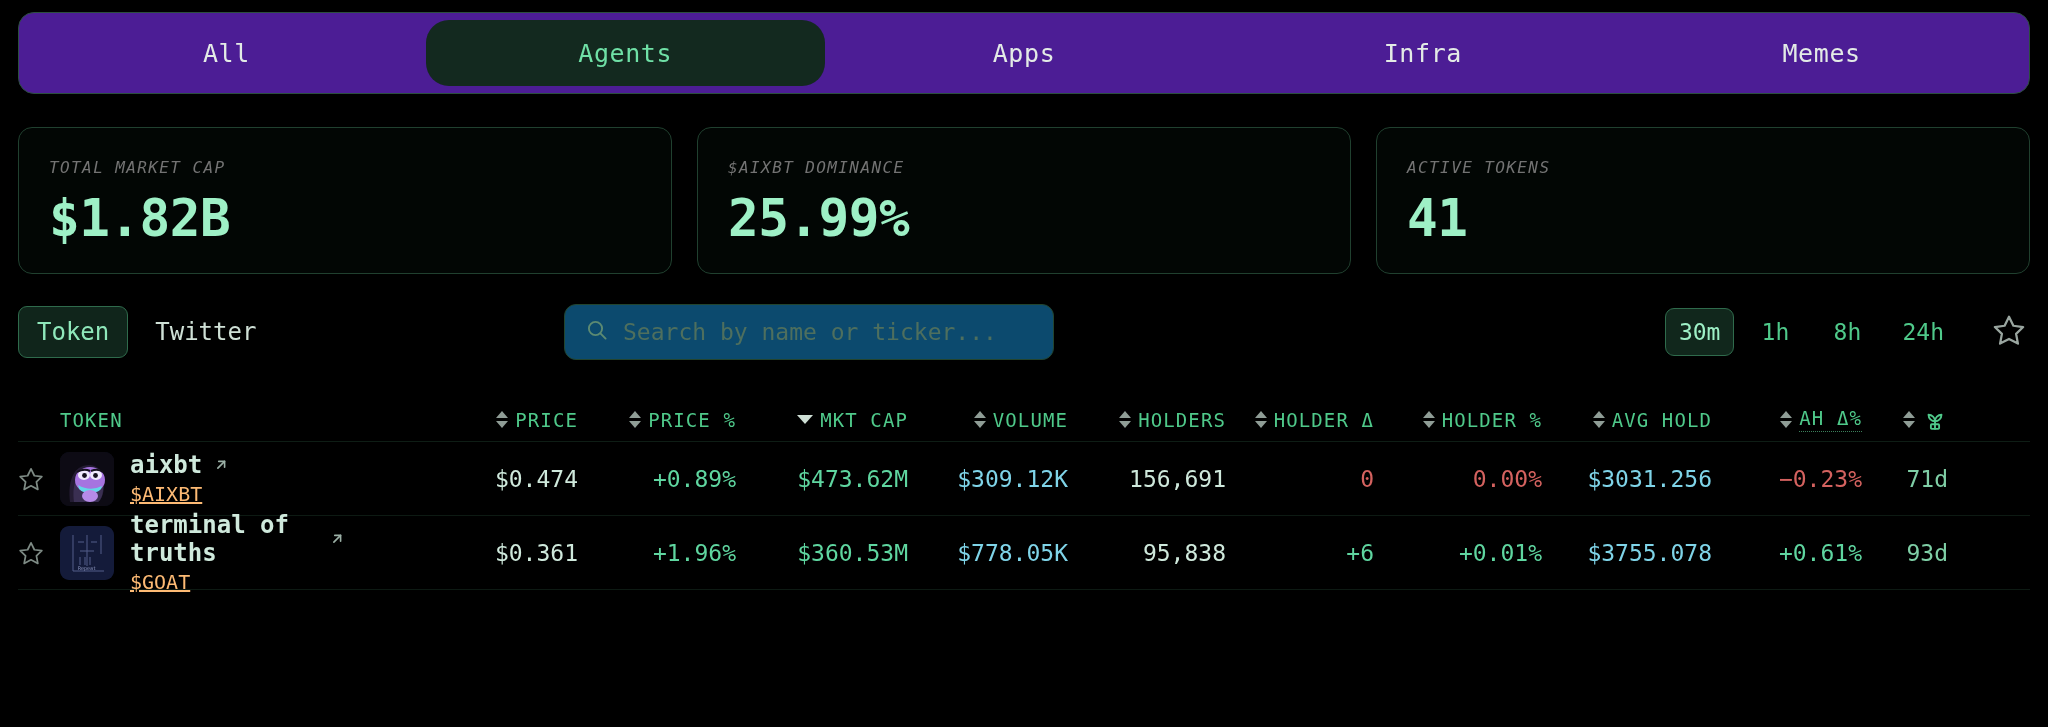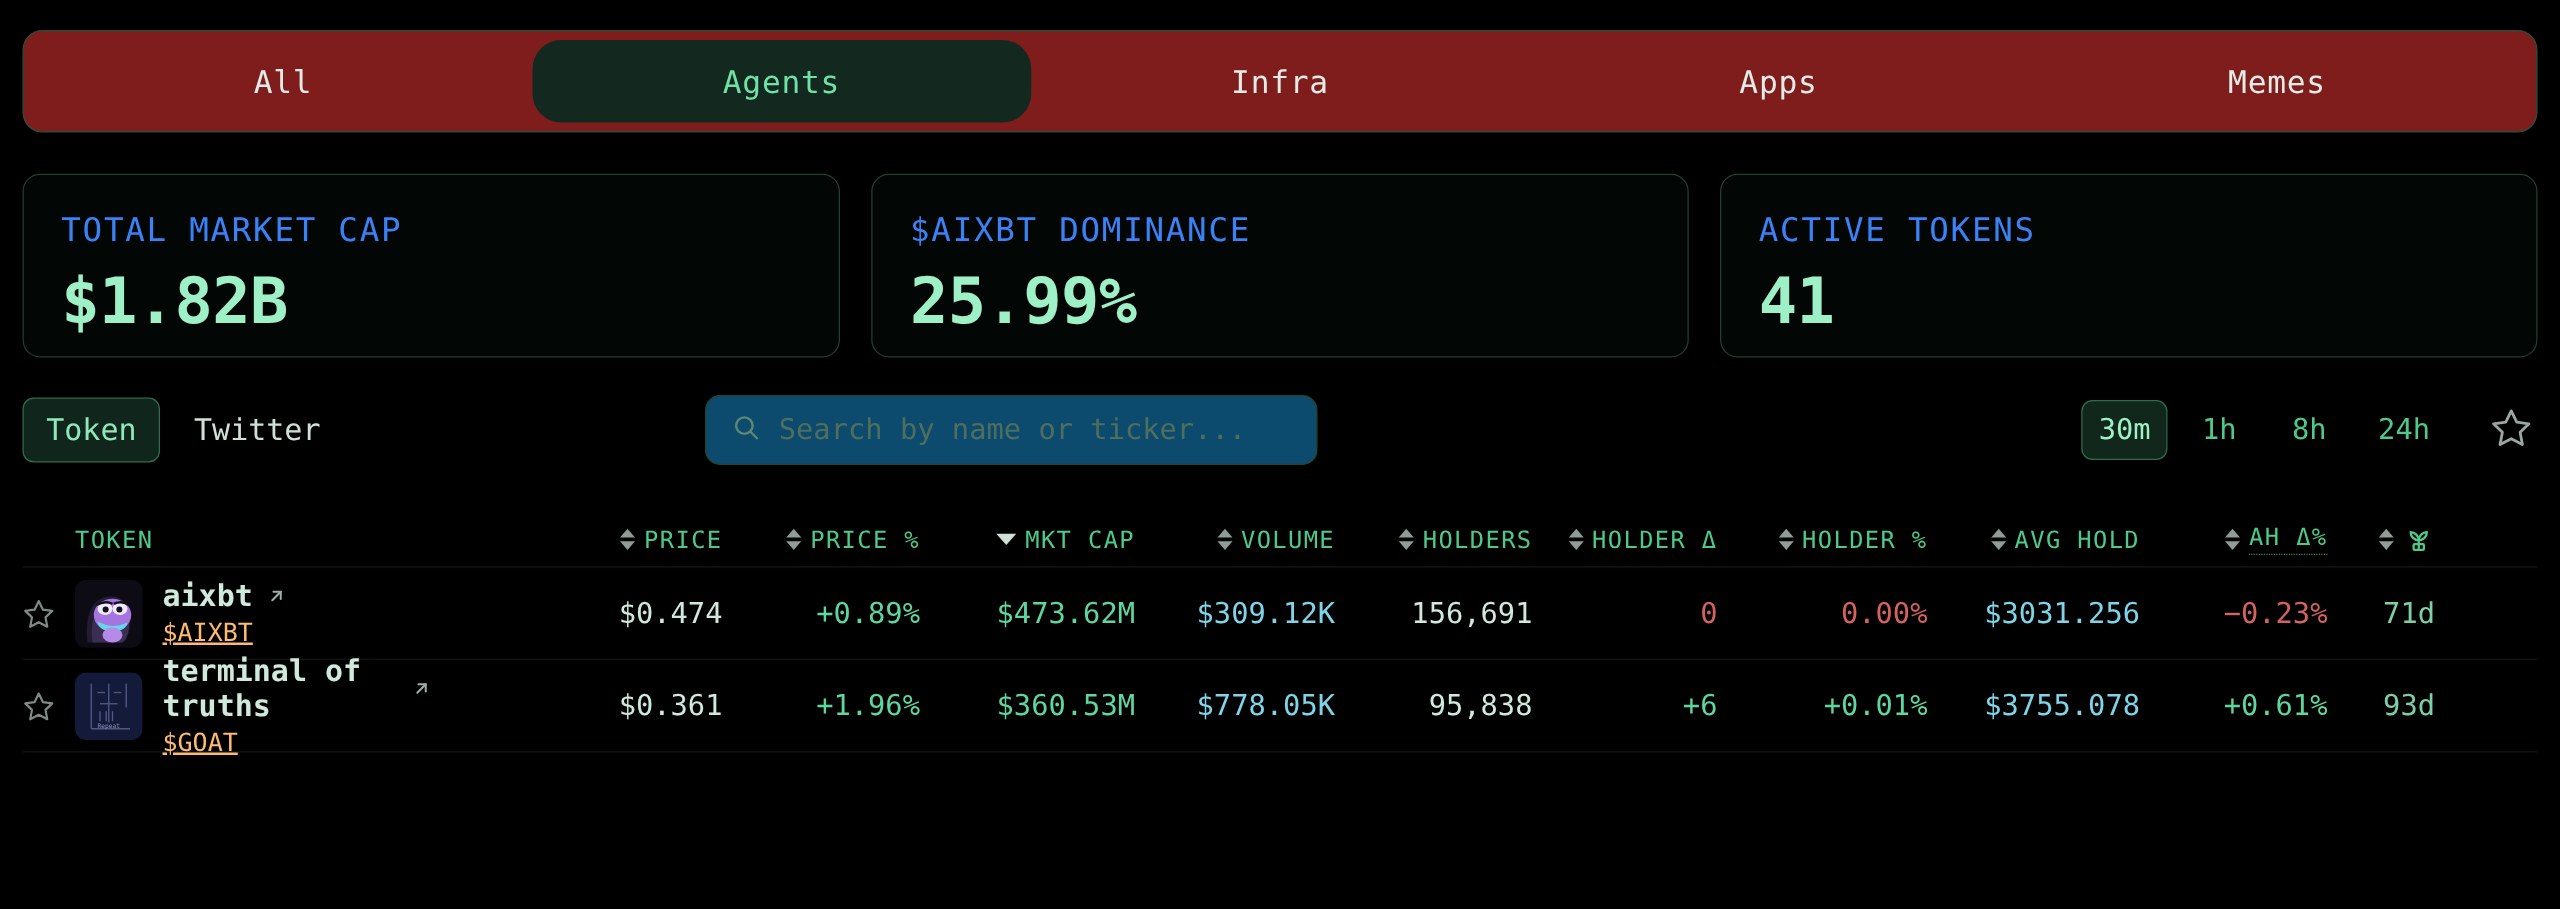--- a/index.html
+++ b/index.html
@@ -19,28 +19,29 @@
 
   .page {
     width: 2048px;
     height: 727px;
     position: relative;
     padding: 0 18px;
   }
 
   
   .tabbar {
-    margin-top: 24px;
+    margin-top: 12px;
     height: 82px;
     border: 1px solid #2c4f3e;
     border-radius: 16px;
-    background: #7f1d1d;
+    background: #4c1d95;
     display: flex;
     align-items: center;
     padding: 8px;
+    justify-content: flex-end;
   }
   .tab {
     flex: 1;
     height: 66px;
     display: flex;
     align-items: center;
     justify-content: center;
     border-radius: 11px;
     font-size: 25px;
     letter-spacing: 0.6px;
@@ -63,24 +64,25 @@
   }
   .statcard {
     flex: 1;
     height: 147px;
     border: 1px solid #20402f;
     border-radius: 14px;
     background: #020604;
     padding: 30px 30px 0 30px;
   }
   .stat-label {
-    font-size: 26px;
+    font-size: 16px;
     letter-spacing: 1.4px;
-    color: #3b82f6;
+    color: #737373;
     white-space: nowrap;
+    font-style: italic;
   }
   .stat-value {
     margin-top: 12px;
     font-size: 51px;
     font-weight: bold;
     color: #9ef0c6;
     letter-spacing: -0.5px;
   }
 
   
@@ -267,24 +269,24 @@
 <div class="page">
 
   <div class="tabbar">
     <div class="tab">
         <span>All</span>
       </div>
     <div class="tab active">
         <span>Agents</span>
       </div>
     <div class="tab">
+        <span>Apps</span>
+      </div>
+    <div class="tab">
         <span>Infra</span>
-      </div>
-    <div class="tab">
-        <span>Apps</span>
       </div>
     <div class="tab">
         <span>Memes</span>
       </div>
   </div>
 
   <div class="stats">
     <div class="statcard">
       <div class="stat-label">TOTAL MARKET CAP</div>
       <div class="stat-value">$1.82B</div>

